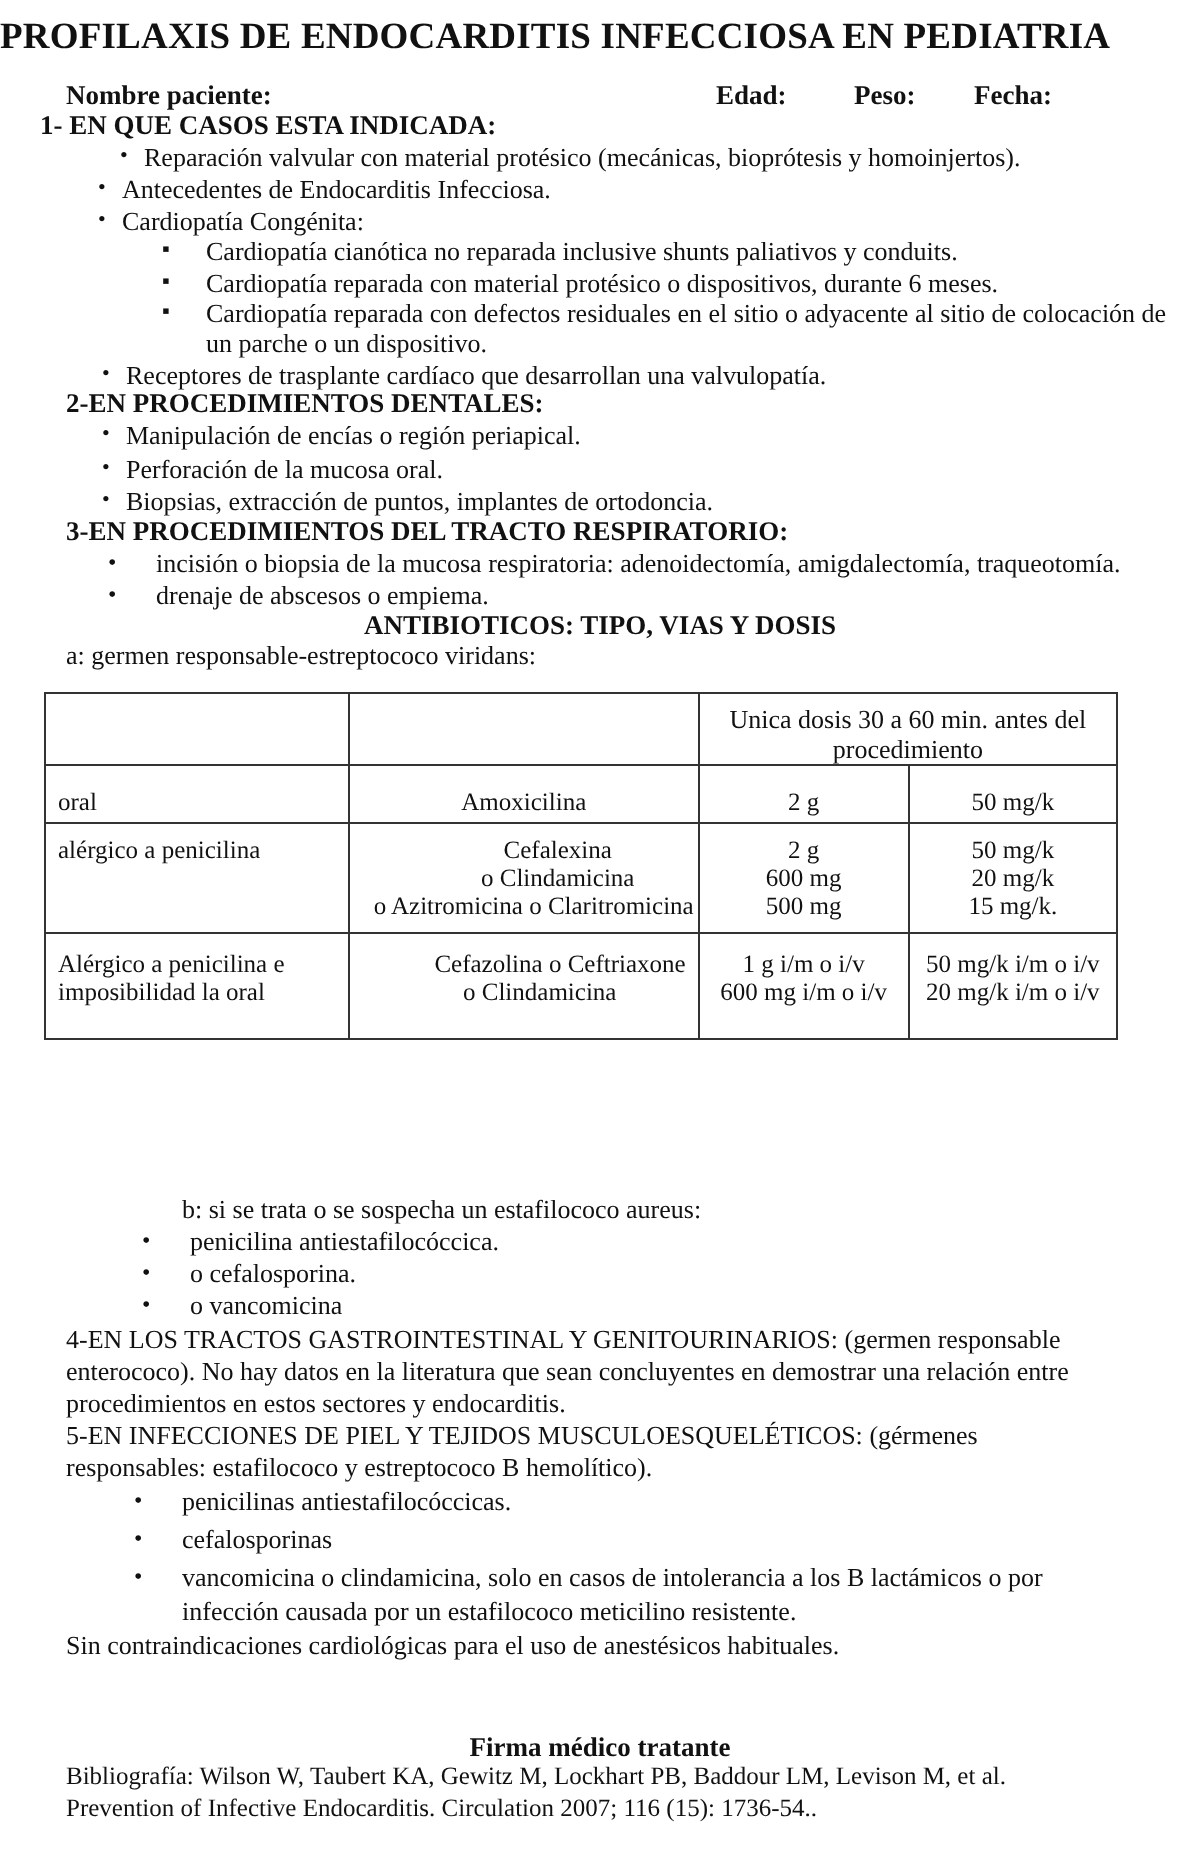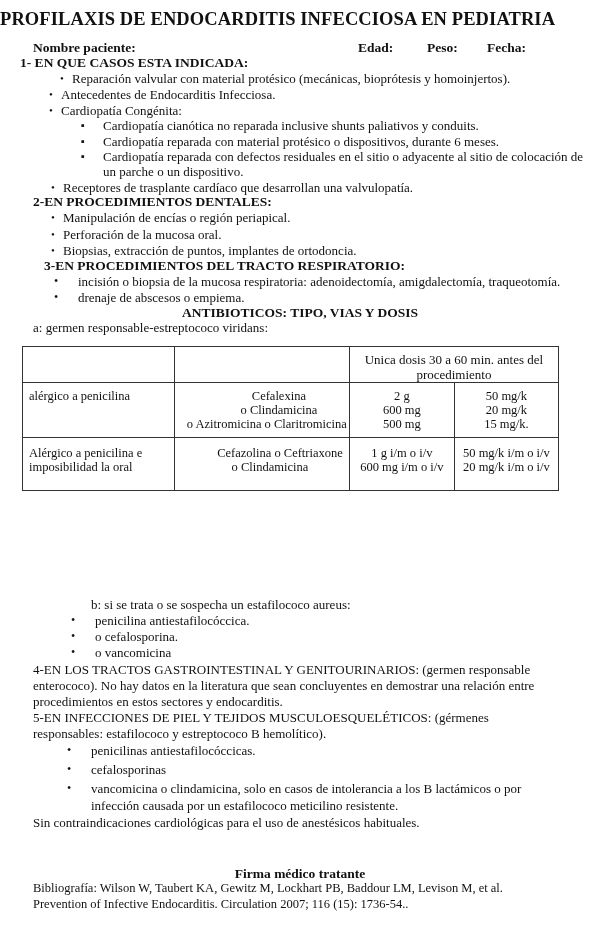--- a/index.html
+++ b/index.html
@@ -46,36 +46,42 @@
 <div class="li sq" style="left:103px;top:134px;">Cardiopatía reparada con material protésico o dispositivos, durante 6 meses.</div>
 <div class="li sq" style="left:103px;top:149px;">Cardiopatía reparada con defectos residuales en el sitio o adyacente al sitio de colocación de</div>
 <div class="li" style="left:103px;top:164px;">un parche o un dispositivo.</div>
 <div class="li bullet-dot" style="left:63px;top:180px;">Receptores de trasplante cardíaco que desarrollan una valvulopatía.</div>
 
 <div class="abs hdr" style="left:33px;top:194px;">2-EN PROCEDIMIENTOS DENTALES:</div>
 <div class="li bullet-dot" style="left:63px;top:210px;">Manipulación de encías o región periapical.</div>
 <div class="li bullet-dot" style="left:63px;top:227px;">Perforación de la mucosa oral.</div>
 <div class="li bullet-dot" style="left:63px;top:243px;">Biopsias, extracción de puntos, implantes de ortodoncia.</div>
 
-<div class="abs hdr" style="left:44px;top:258px;">3-EN PROCEDIMIENTOS DEL TRACTO RESPIRATORIO:</div>
+<div class="abs hdr" style="left:33px;top:258px;">3-EN PROCEDIMIENTOS DEL TRACTO RESPIRATORIO:</div>
 <div class="li dot2" style="left:78px;top:274px;">incisión o biopsia de la mucosa respiratoria: adenoidectomía, amigdalectomía, traqueotomía.</div>
 <div class="li dot2" style="left:78px;top:290px;">drenaje de abscesos o empiema.</div>
 
 <div class="abs hdr center" style="left:0;width:600px;top:305px;">ANTIBIOTICOS: TIPO, VIAS Y DOSIS</div>
 <div class="abs" style="left:33px;top:320px;">a: germen responsable-estreptococo viridans:</div>
 
 <table class="ab">
   <tbody>
       <tr style="height:28px;font-family:Liberation Serif, serif;">
     <td class="c1"></td>
     <td class="c2"></td>
     <td colspan="2" class="center" style="padding-top:5px;font-size:13px;line-height:15px;">
       <div>Unica dosis 30 a 60 min. antes del</div>
       <div>procedimiento</div>
     </td>
+  </tr>
+  <tr style="height:29px;">
+    <td class="c1" style="padding-top:11px;">oral</td>
+    <td class="c2" style="text-align:center;padding-top:11px;">Amoxicilina</td>
+    <td class="c3" style="padding-top:11px;">2 g</td>
+    <td class="c4" style="padding-top:11px;">50 mg/k</td>
   </tr>
   <tr style="height:55px;">
     <td class="c1" style="padding-top:6px;">alérgico a penicilina</td>
     <td class="c2" style="padding-top:6px;padding-right:2px;">
       <div style="text-align:center;padding-left:30px;">Cefalexina</div>
       <div style="text-align:center;padding-left:30px;">o Clindamicina</div>
       <div>o Azitromicina o Claritromicina</div>
     </td>
     <td class="c3" style="padding-top:6px;">
       <div>2 g</div>

